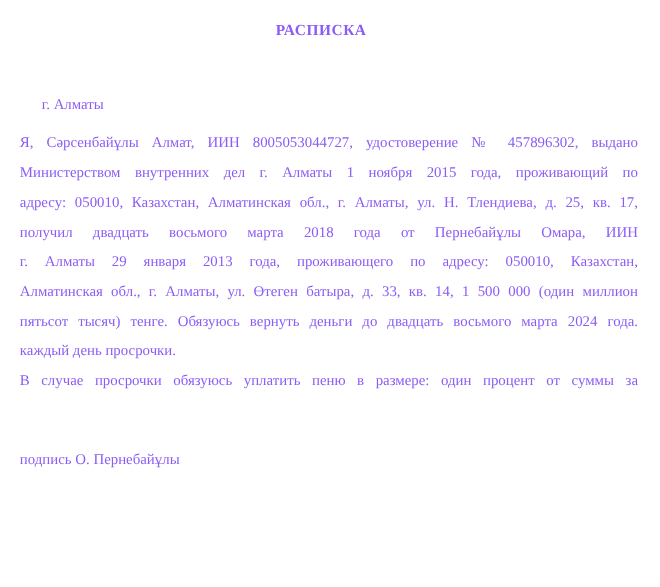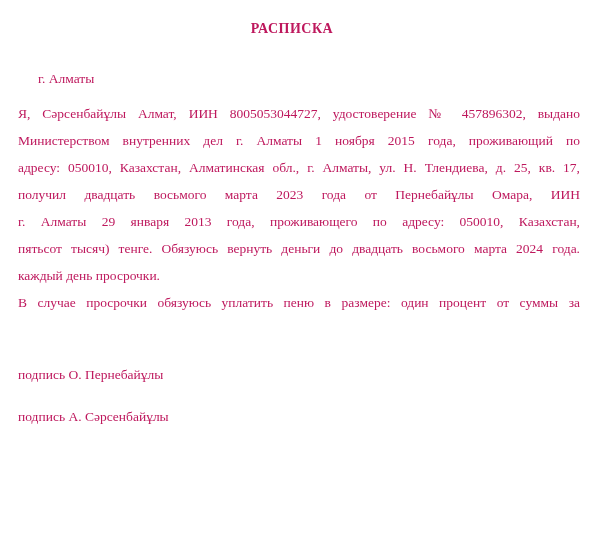--- a/index.html
+++ b/index.html
@@ -5,38 +5,38 @@
   html, body {
     margin: 0;
     padding: 0;
     background: #ffffff;
   }
   .page {
     position: relative;
     width: 600px;
     height: 440px;
     background: #ffffff;
-    color: #be185d;
+    color: #8b5cf6;
     font-family: "Liberation Serif", "DejaVu Serif", serif;
     overflow: hidden;
     box-sizing: border-box;
     padding-top: 20px;
   }
   .title {
     text-align: center;
     font-weight: bold;
     font-size: 14px;
     line-height: 18px;
     letter-spacing: 0.5px;
     margin-right: 16px;
   }
   .dateline {
     display: flex;
     justify-content: space-between;
-    margin: 32px 50px 0 38px;
+    margin: 48px 50px 0 38px;
     font-size: 13.5px;
     line-height: 18px;
   }
   .body {
     margin: 12px 20px 0 18px;
     font-size: 13.5px;
     line-height: 27px;
   }
   .body-line {
     text-align: justify;
@@ -63,22 +63,23 @@
   <div class="title">РАСПИСКА</div>
 
   <div class="dateline">
     <span class="place">г. Алматы</span>
   </div>
 
   <div class="body">
       <div class="body-line">Я, Сәрсенбайұлы Алмат, ИИН 8005053044727, удостоверение № 457896302, выдано</div>
       <div class="body-line">Министерством внутренних дел г. Алматы 1 ноября 2015 года, проживающий по</div>
       <div class="body-line">адресу: 050010, Казахстан, Алматинская обл., г. Алматы, ул. Н. Тлендиева, д. 25, кв. 17,</div>
-      <div class="body-line">получил двадцать восьмого марта 2023 года от Пернебайұлы Омара, ИИН</div>
+      <div class="body-line">получил двадцать восьмого марта 2018 года от Пернебайұлы Омара, ИИН</div>
       <div class="body-line">г. Алматы 29 января 2013 года, проживающего по адресу: 050010, Казахстан,</div>
+      <div class="body-line">Алматинская обл., г. Алматы, ул. Өтеген батыра, д. 33, кв. 14, 1 500 000 (один миллион</div>
       <div class="body-line">пятьсот тысяч) тенге. Обязуюсь вернуть деньги до двадцать восьмого марта 2024 года.</div>
       <div class="body-line last">каждый день просрочки.</div>
       <div class="body-line">В случае просрочки обязуюсь уплатить пеню в размере: один процент от суммы за</div>
     </div>
 
   <div class="signatures">
       <div class="signature last">подпись О. Пернебайұлы</div>
       <div class="signature">подпись А. Сәрсенбайұлы</div>
     </div>
 

